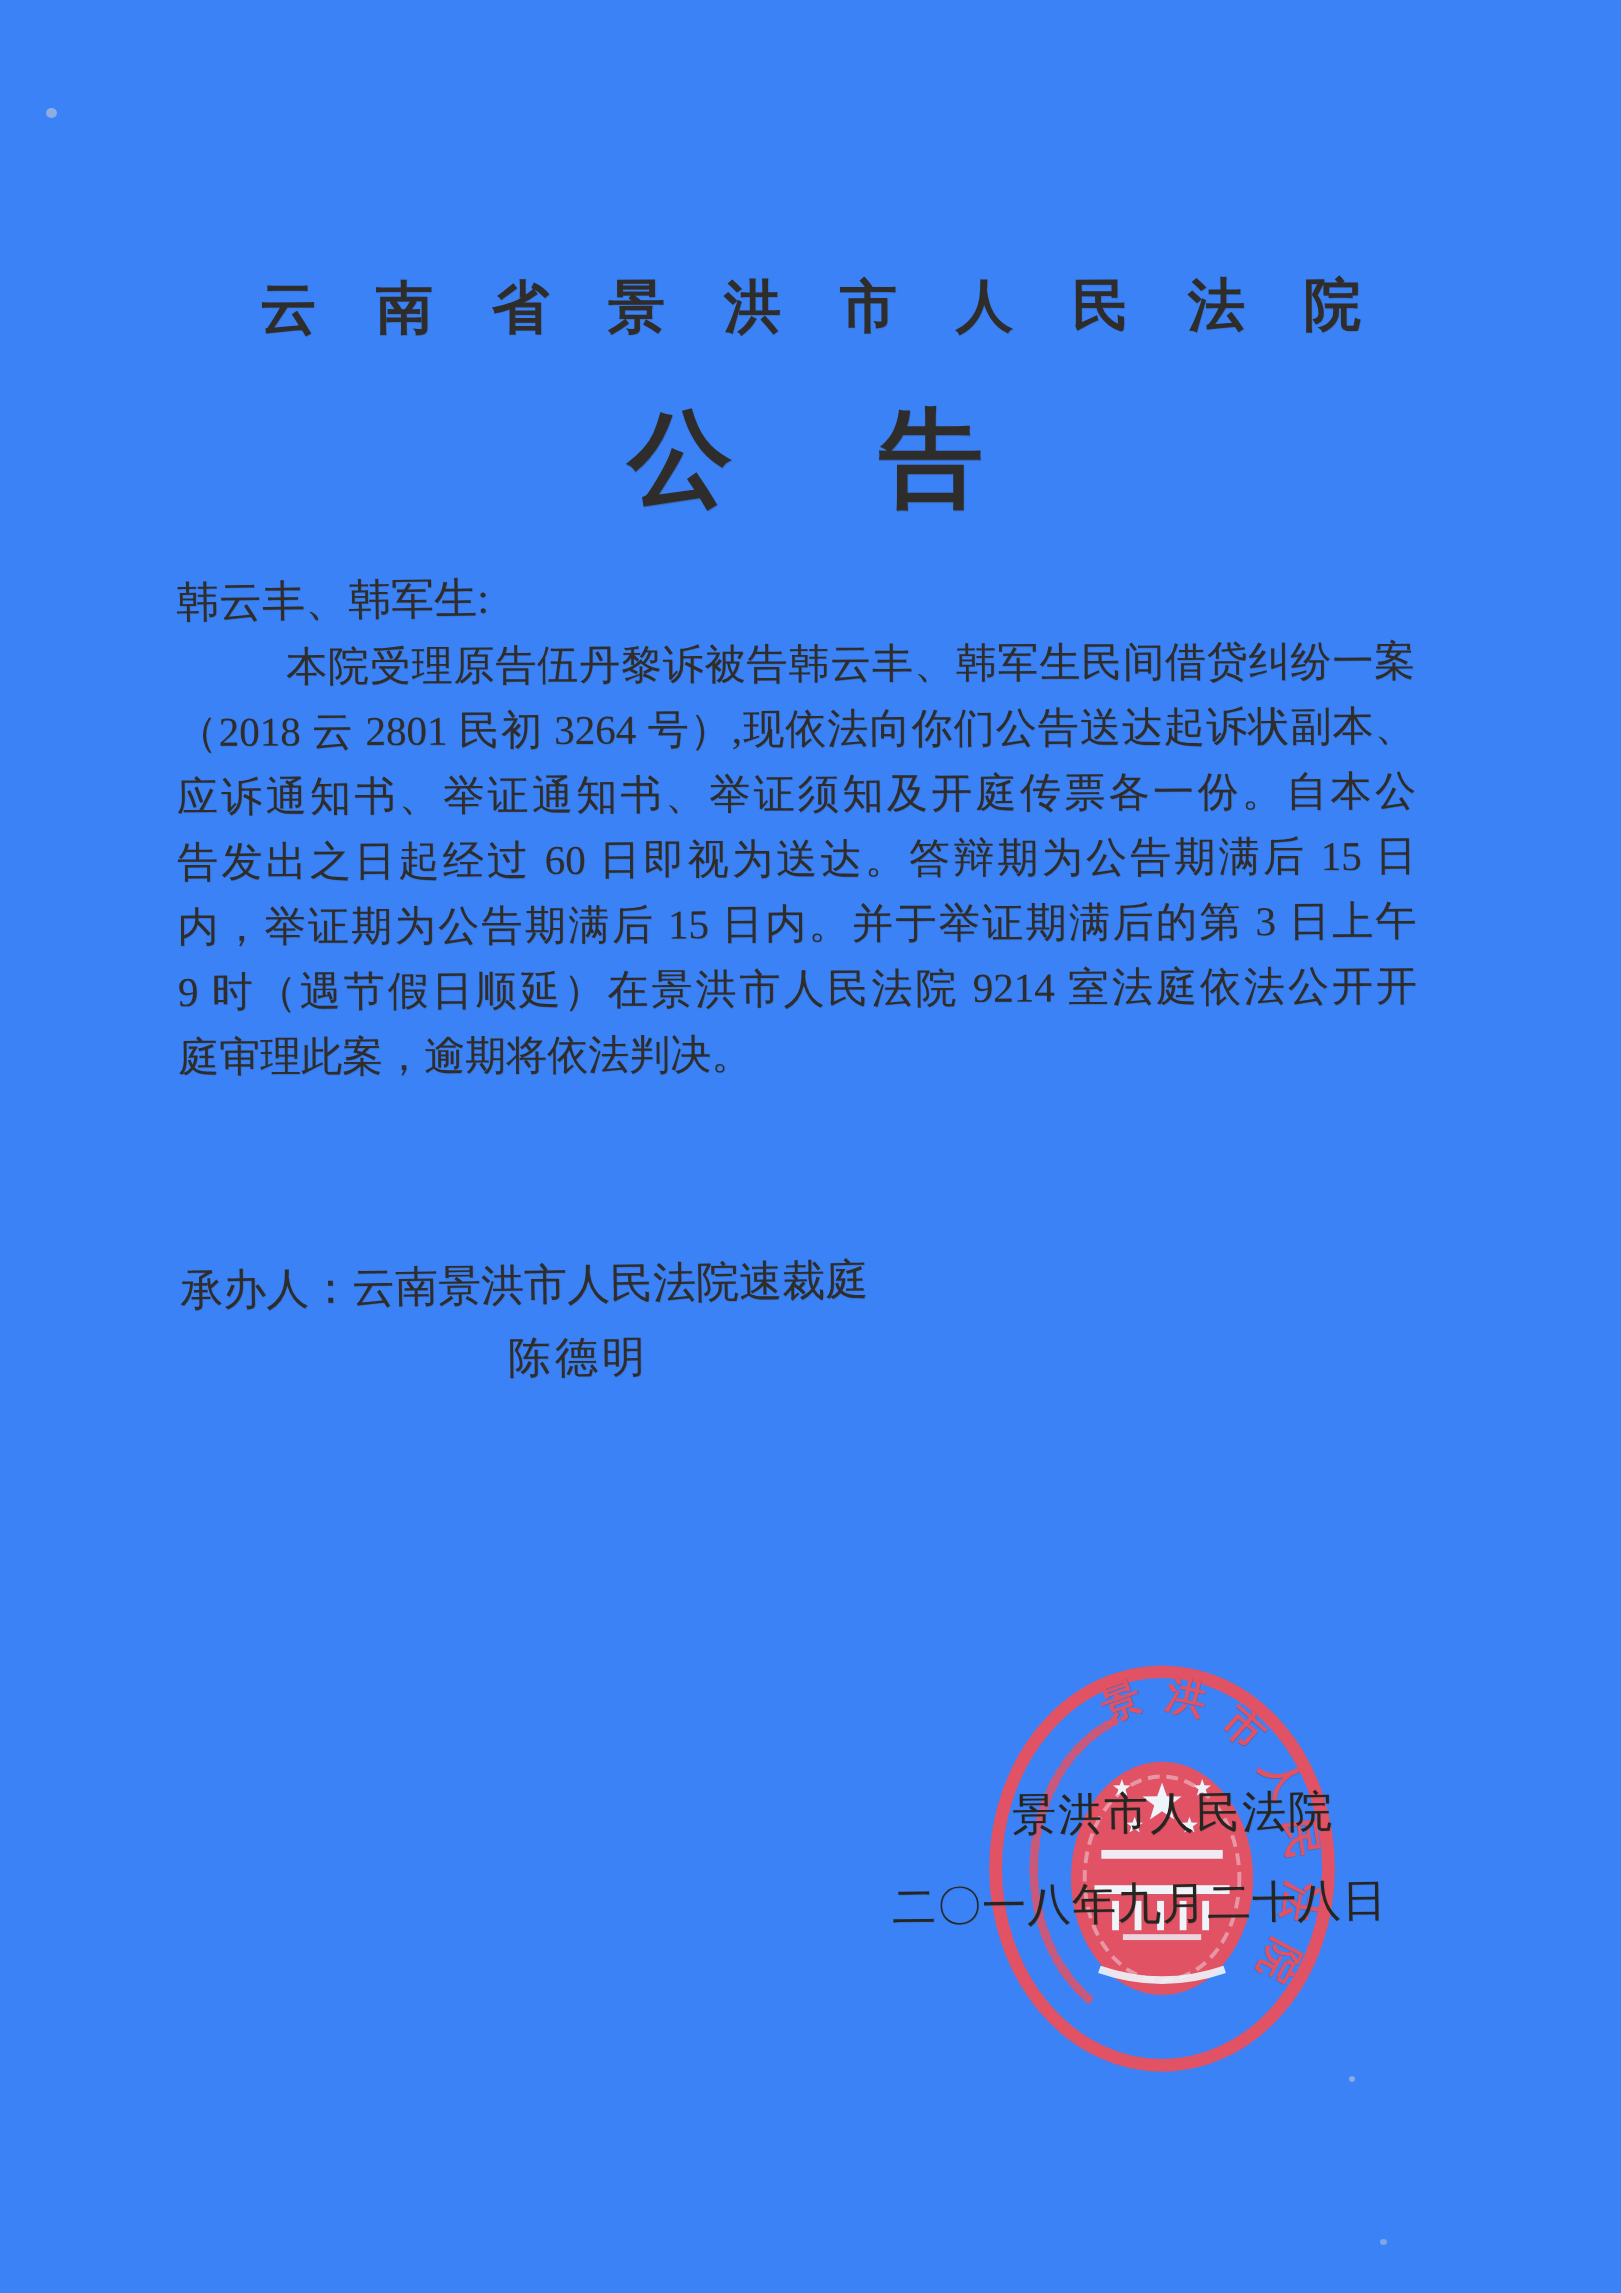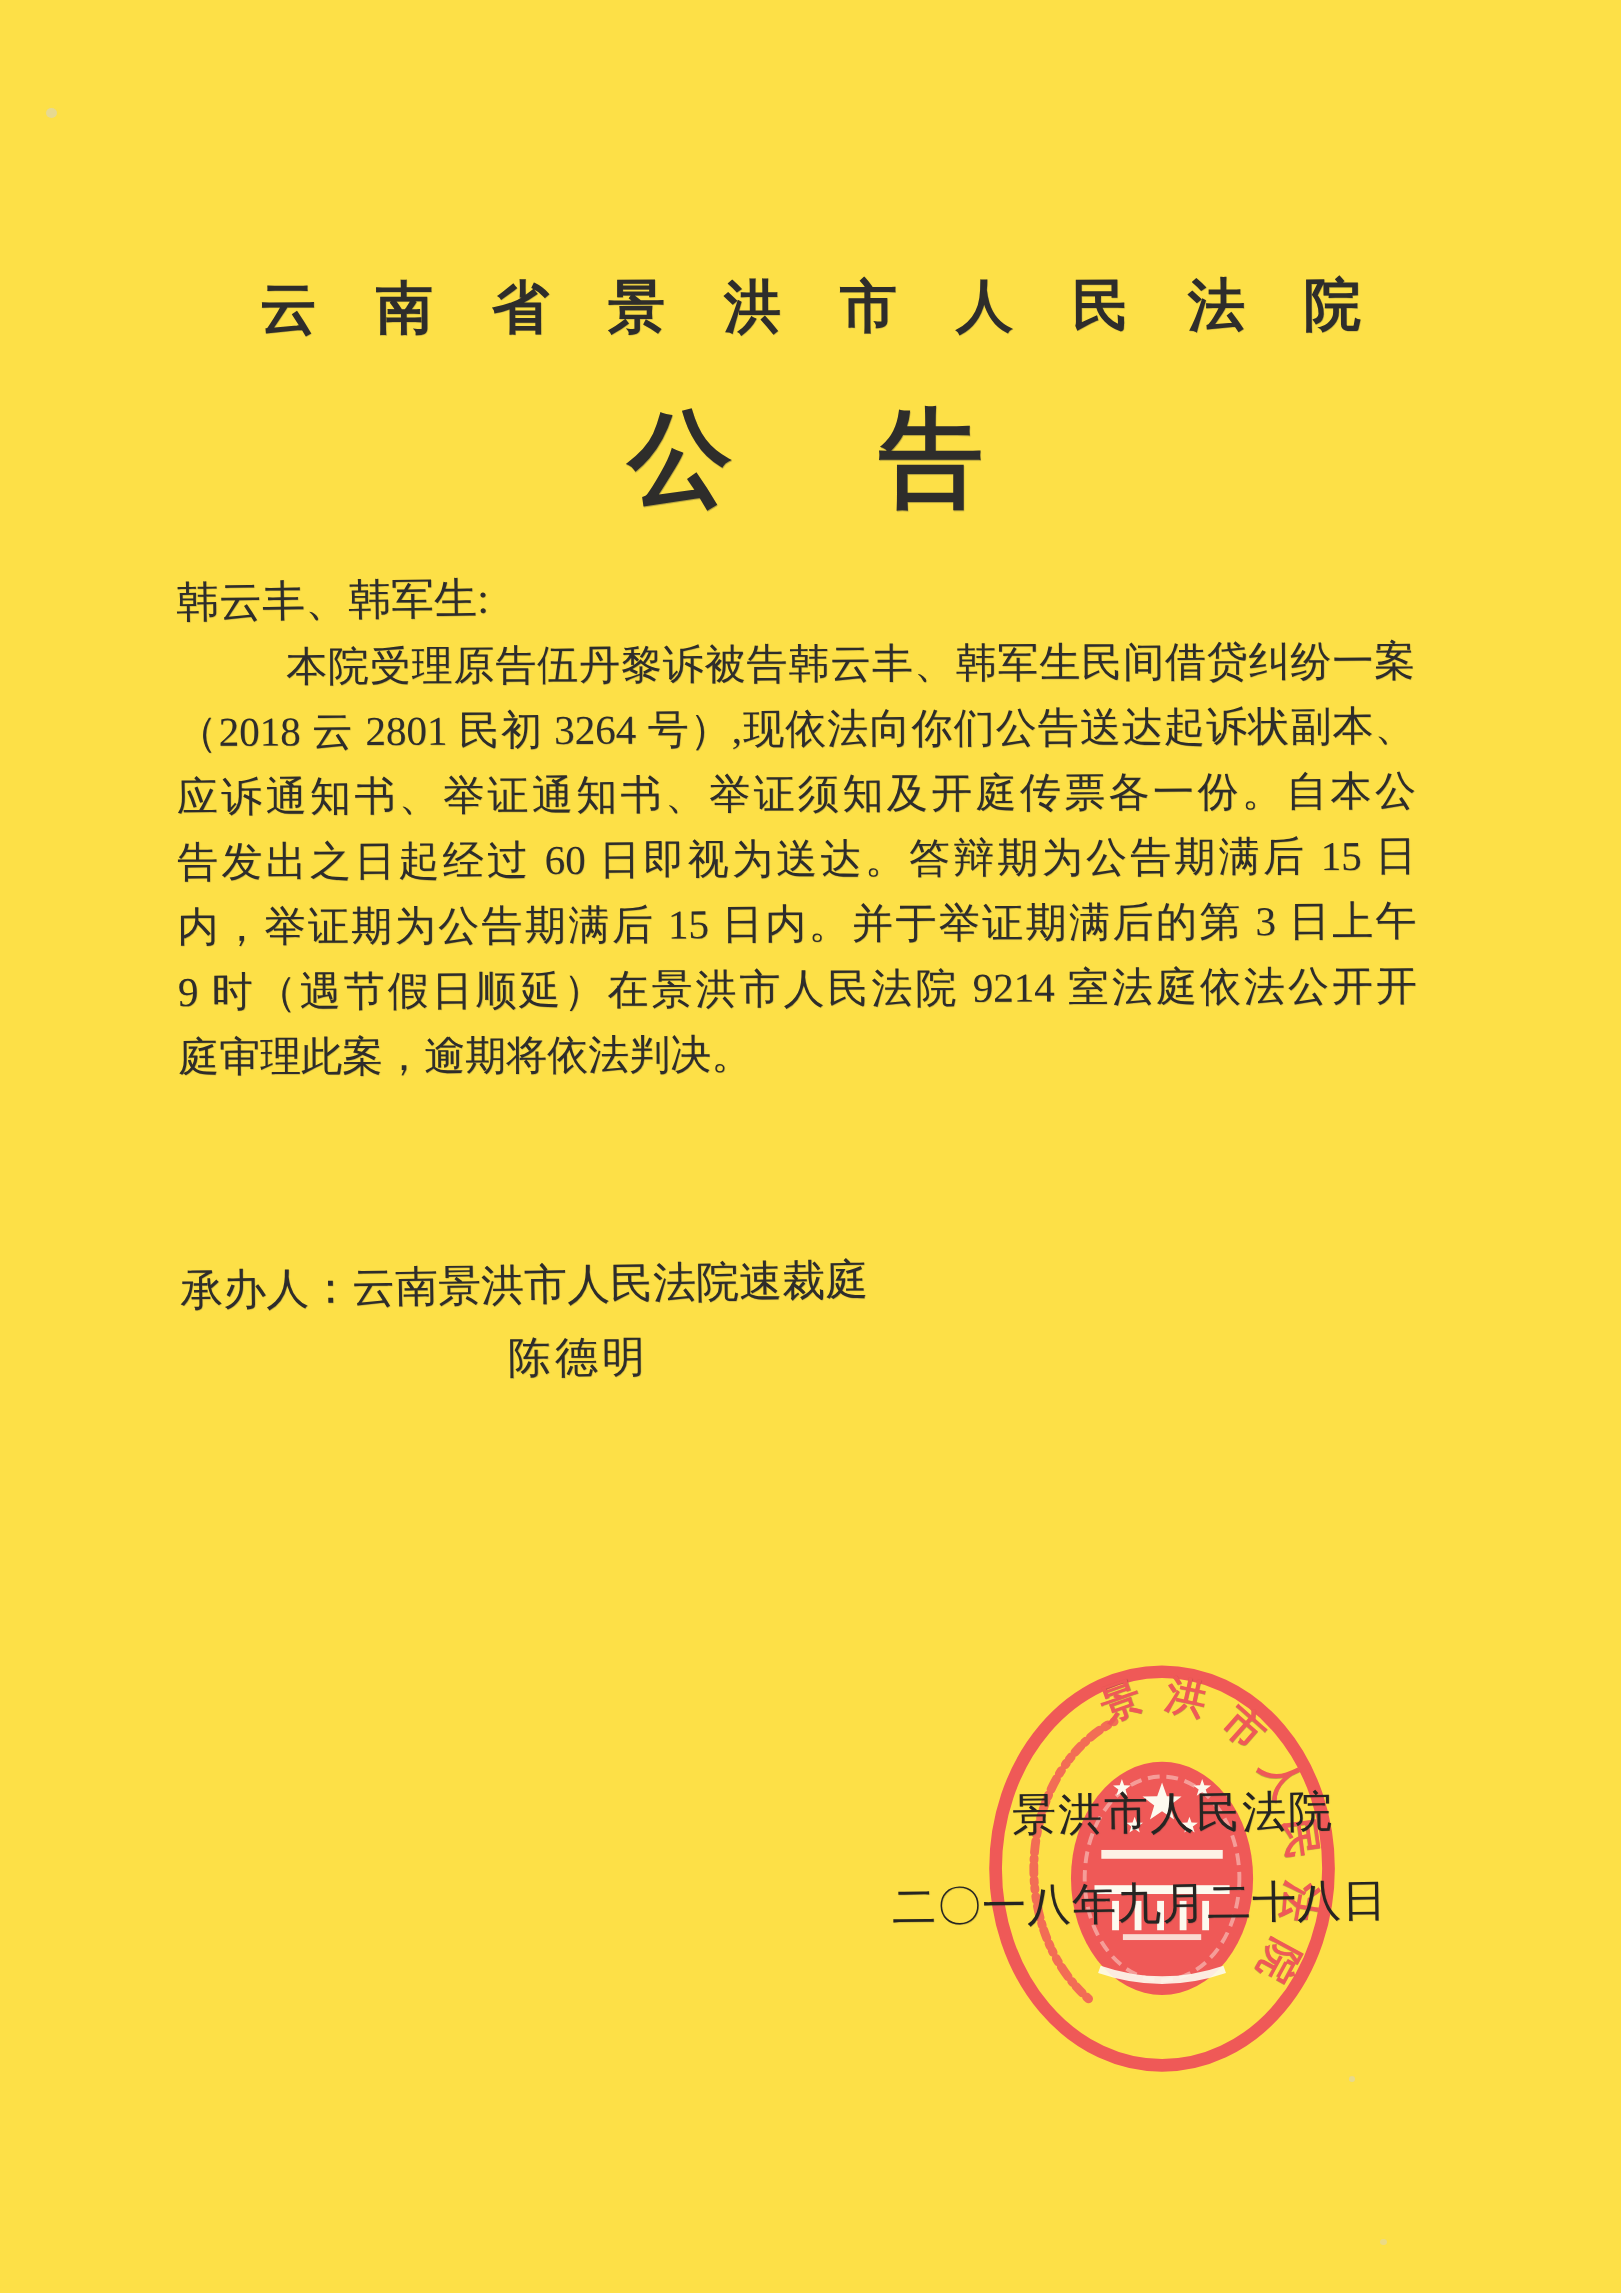--- a/index.html
+++ b/index.html
@@ -4,21 +4,21 @@
 <style>
   * { margin:0; padding:0; box-sizing:border-box; }
   html,body { background:#ffffff; }
   :root {
     --seal_red:#ee4f59;
     --ink:#2e2d2b;
   }
   .page {
     position:relative;
     width:1621px; height:2294px;
-    background:#fde047;
+    background:#3b82f6;
     overflow:hidden;
     font-family:"Liberation Serif","DejaVu Serif",serif;
     color:var(--ink);
     text-shadow:0.5px 0.5px 0.7px rgba(50,48,45,0.35);
   }
   .court-title {
     position:absolute; top:269px; left:0; width:100%;
     text-align:center;
     font-size:57px; font-weight:600;
     letter-spacing:59px; padding-left:59px;

